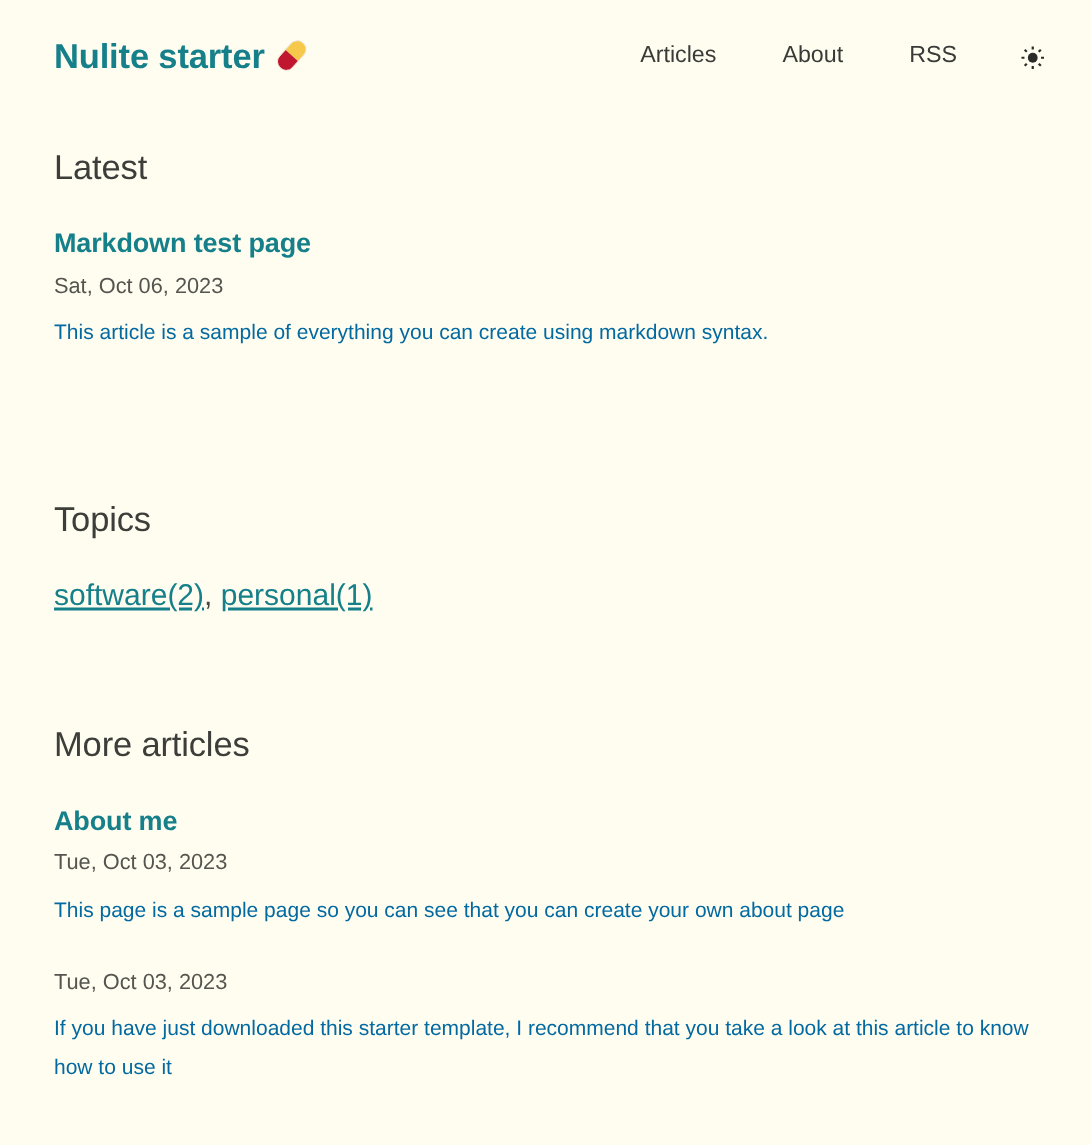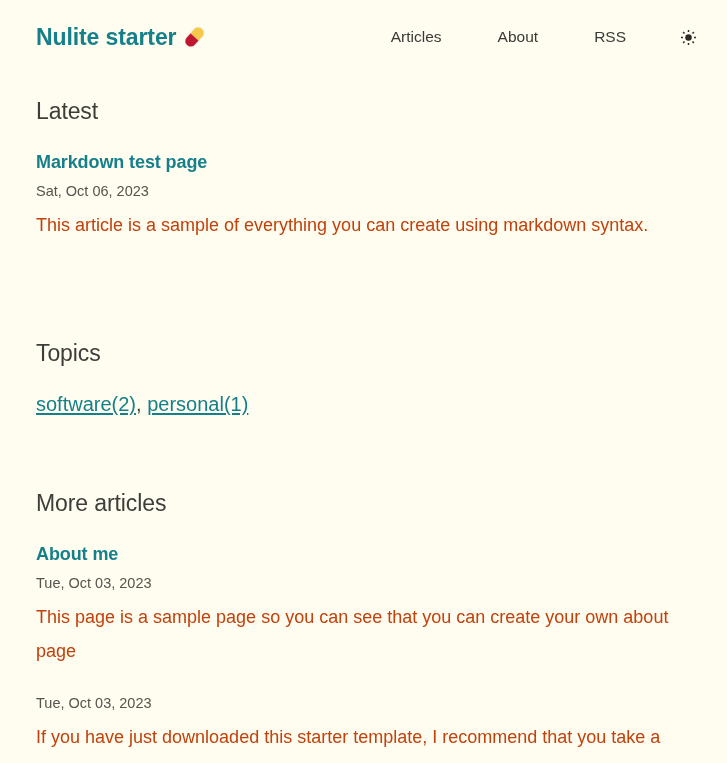--- a/index.html
+++ b/index.html
@@ -66,22 +66,22 @@
   }
   .brand-emoji .pill .bottom {
     position: absolute;
     left: 0; bottom: 0; right: 0;
     height: 50%;
     background: #c11630;
   }
 
   .site-nav {
     display: flex;
-    align-items: center;
-    gap: 16px;
+    align-items: flex-end;
+    gap: 4px;
   }
   .nav-link {
     font-size: 15.5px;
     color: #3a3a38;
     text-decoration: none;
     padding: 6px 20px;
     line-height: 1;
     white-space: nowrap;
   }
   .theme-toggle {
@@ -130,22 +130,22 @@
     line-height: 1.2;
     letter-spacing: -0.1px;
   }
   .article-date {
     font-size: 14.5px;
     color: #55554f;
     margin: 9px 0 0 0;
     line-height: 1.2;
   }
   .article-excerpt {
-    font-size: 18px;
-    color: #c2410c;
+    font-size: 14px;
+    color: #0369a1;
     margin: 9px 0 0 0;
     line-height: 1.85;
     max-width: 665px;
   }
 
   .topics-line {
     margin: 24px 0 0 0;
     font-size: 20px;
     color: #46463f;
     line-height: 1.3;

